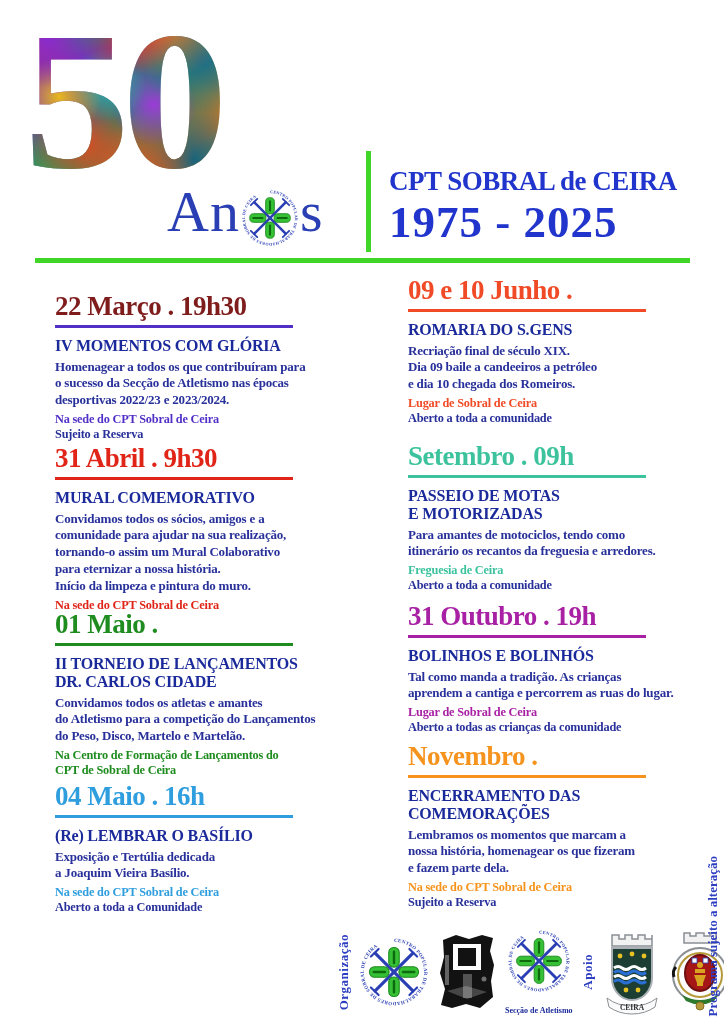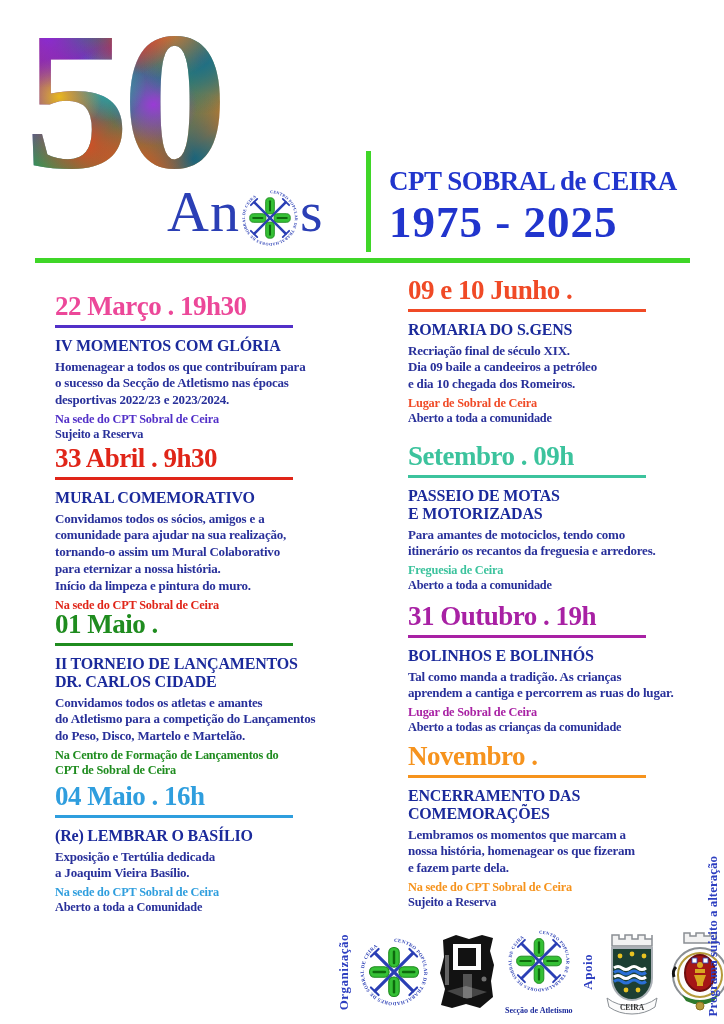--- a/index.html
+++ b/index.html
@@ -129,30 +129,30 @@
       </svg>
       <span>s</span>
   </div>
   <div class="vline"></div>
   <div class="club-name">CPT SOBRAL de CEIRA</div>
   <div class="period">1975 - 2025</div>
   <div class="hline"></div>
 
   <div class="col-left">
     <article class="event" style="top:292px">
-      <h2 class="date" style="color: #ec4899; border-color: rgb(82, 48, 200);">22 Março . 19h30</h2>
+      <h2 class="date" style="color: #7f1d1d; border-color: rgb(82, 48, 200);">22 Março . 19h30</h2>
       <h3 class="title">IV MOMENTOS COM GLÓRIA</h3>
       <p class="body">Homenagear a todos os que contribuíram para
 o sucesso da Secção de Atletismo nas épocas
 desportivas 2022/23 e 2023/2024.</p>
       <p class="place" style="color: rgb(82, 48, 200); border-color: rgb(82, 48, 200);">Na sede do CPT Sobral de Ceira</p>
       <p class="note">Sujeito a Reserva</p>
     </article>
     <article class="event" style="top:444px">
-      <h2 class="date" style="color: rgb(224, 37, 24); border-color: rgb(224, 37, 24);">33 Abril . 9h30</h2>
+      <h2 class="date" style="color: rgb(224, 37, 24); border-color: rgb(224, 37, 24);">31 Abril . 9h30</h2>
       <h3 class="title">MURAL COMEMORATIVO</h3>
       <p class="body">Convidamos todos os sócios, amigos e a
 comunidade para ajudar na sua realização,
 tornando-o assim um Mural Colaborativo
 para eternizar a nossa história.
 Início da limpeza e pintura do muro.</p>
       <p class="place" style="color: rgb(224, 37, 24); border-color: rgb(224, 37, 24);">Na sede do CPT Sobral de Ceira</p>
       <p class="note"></p>
     </article>
     <article class="event" style="top:610px">

